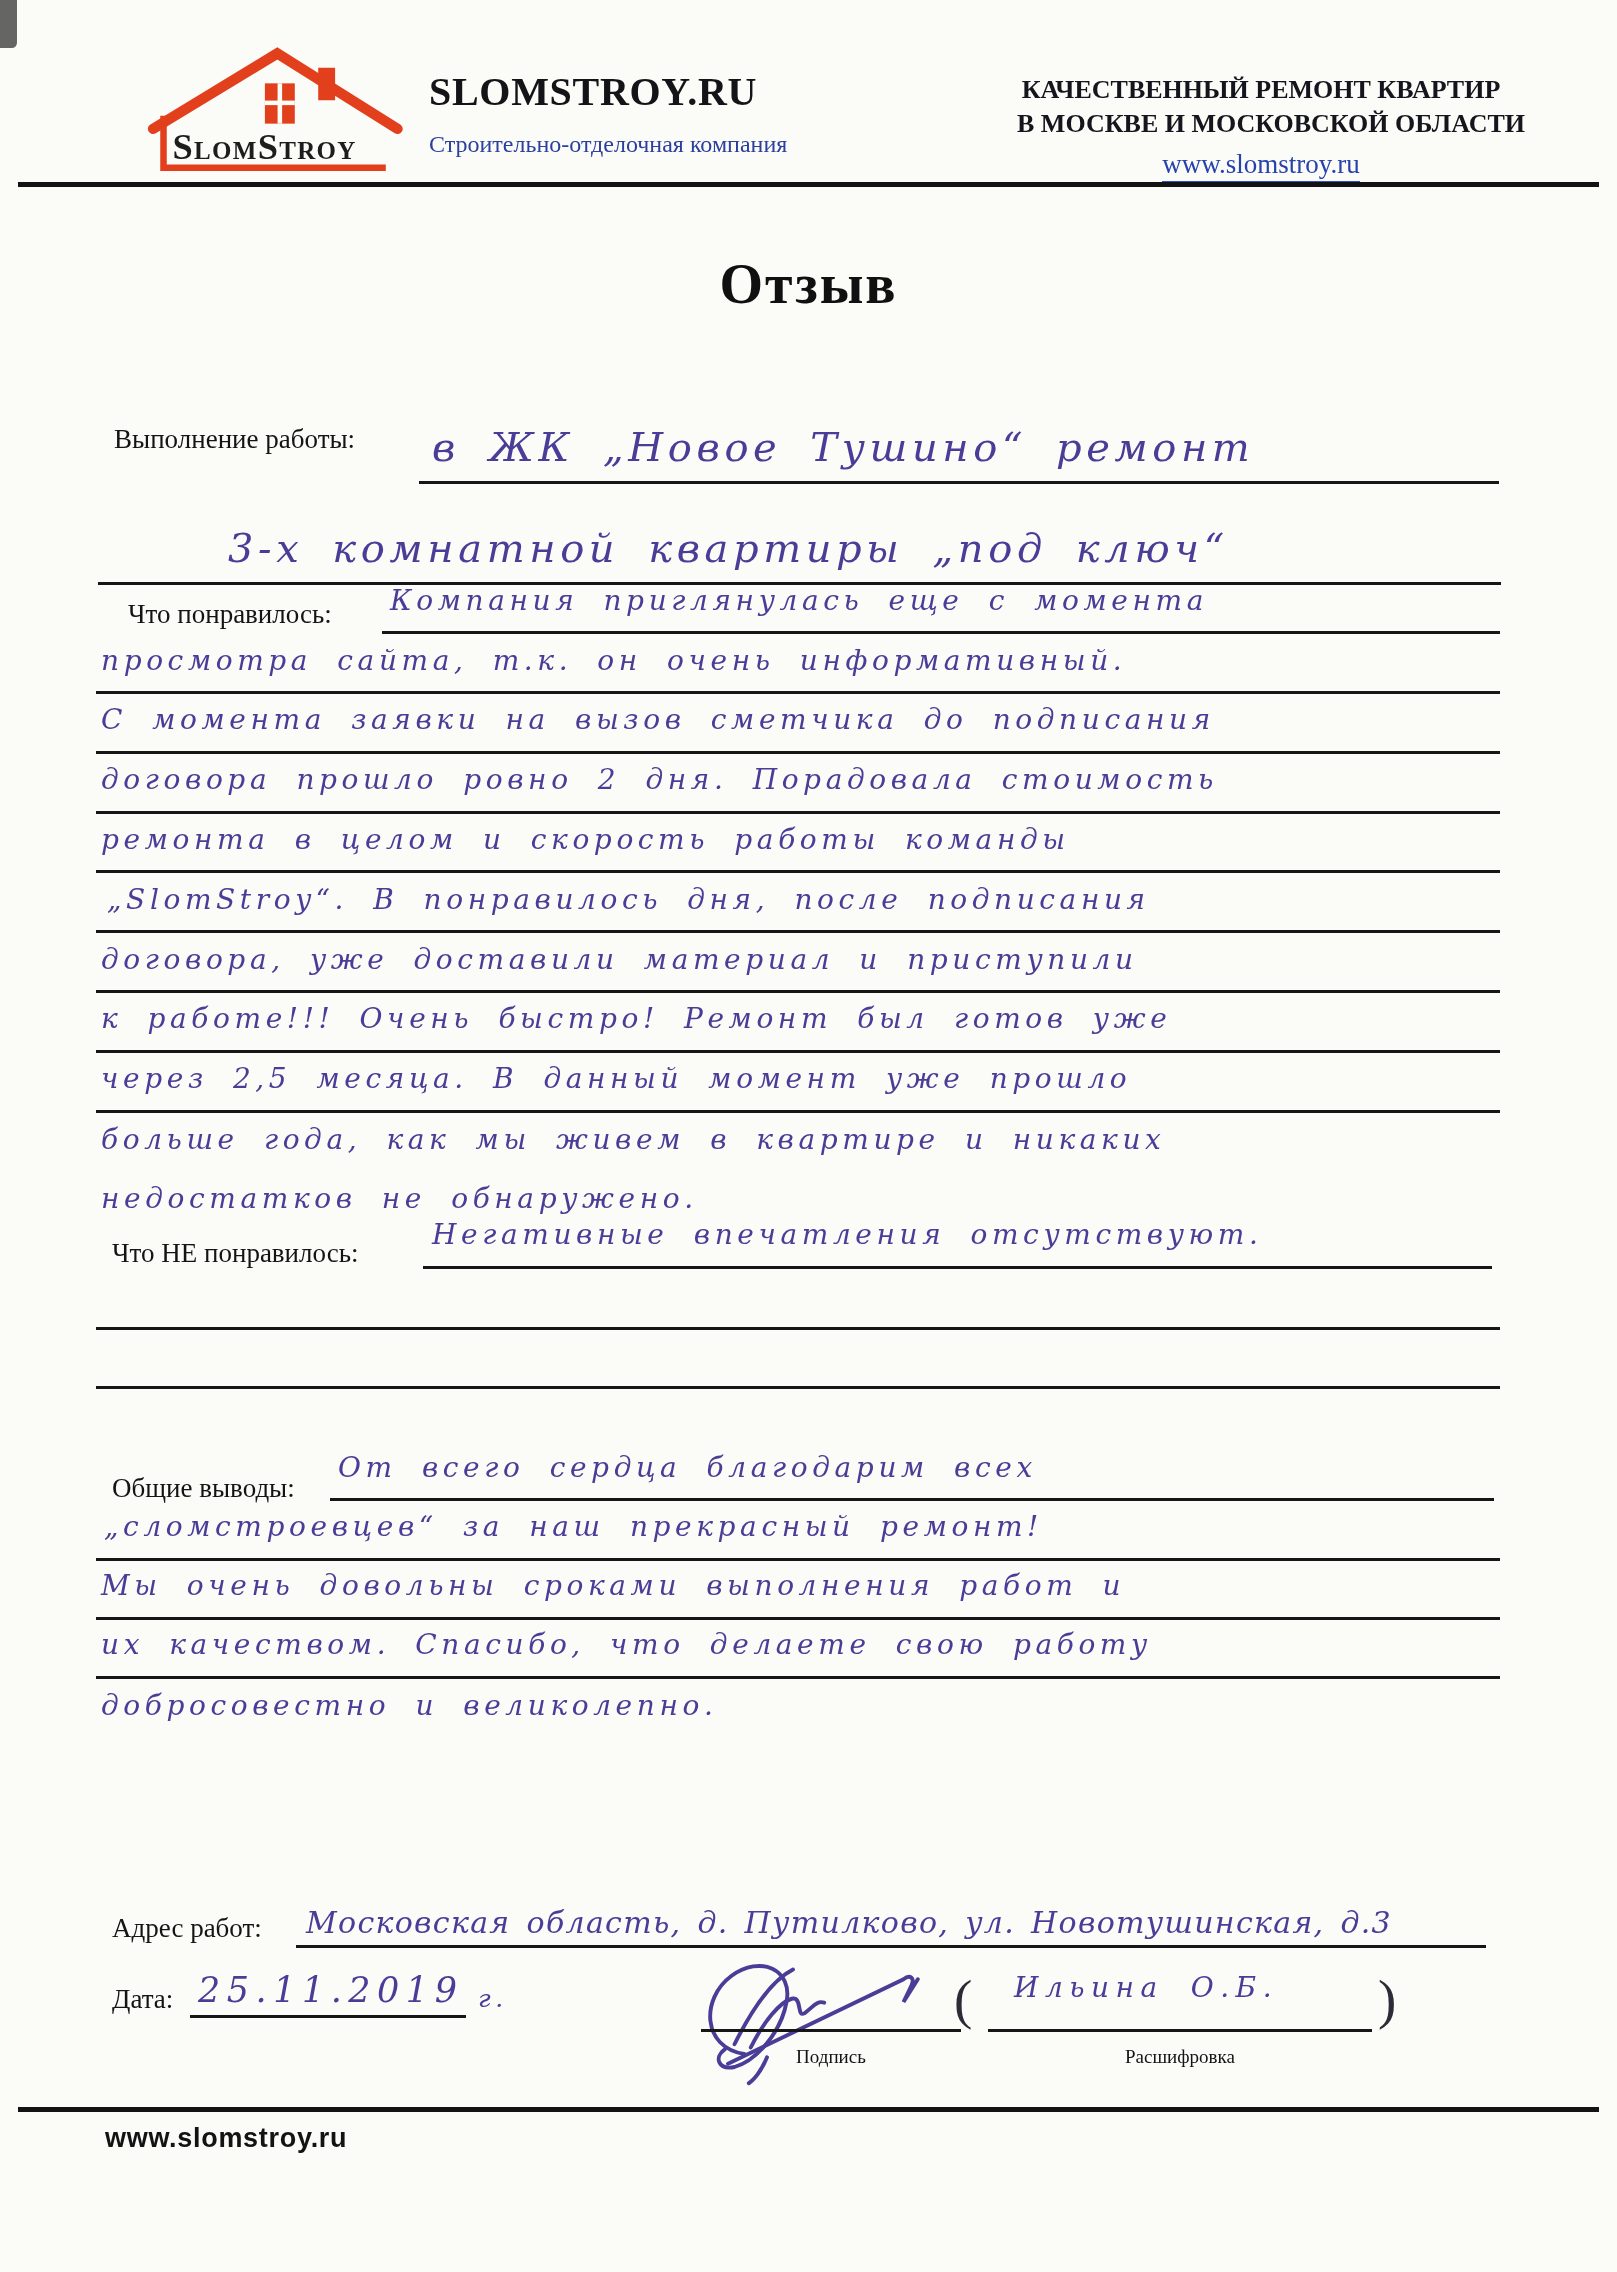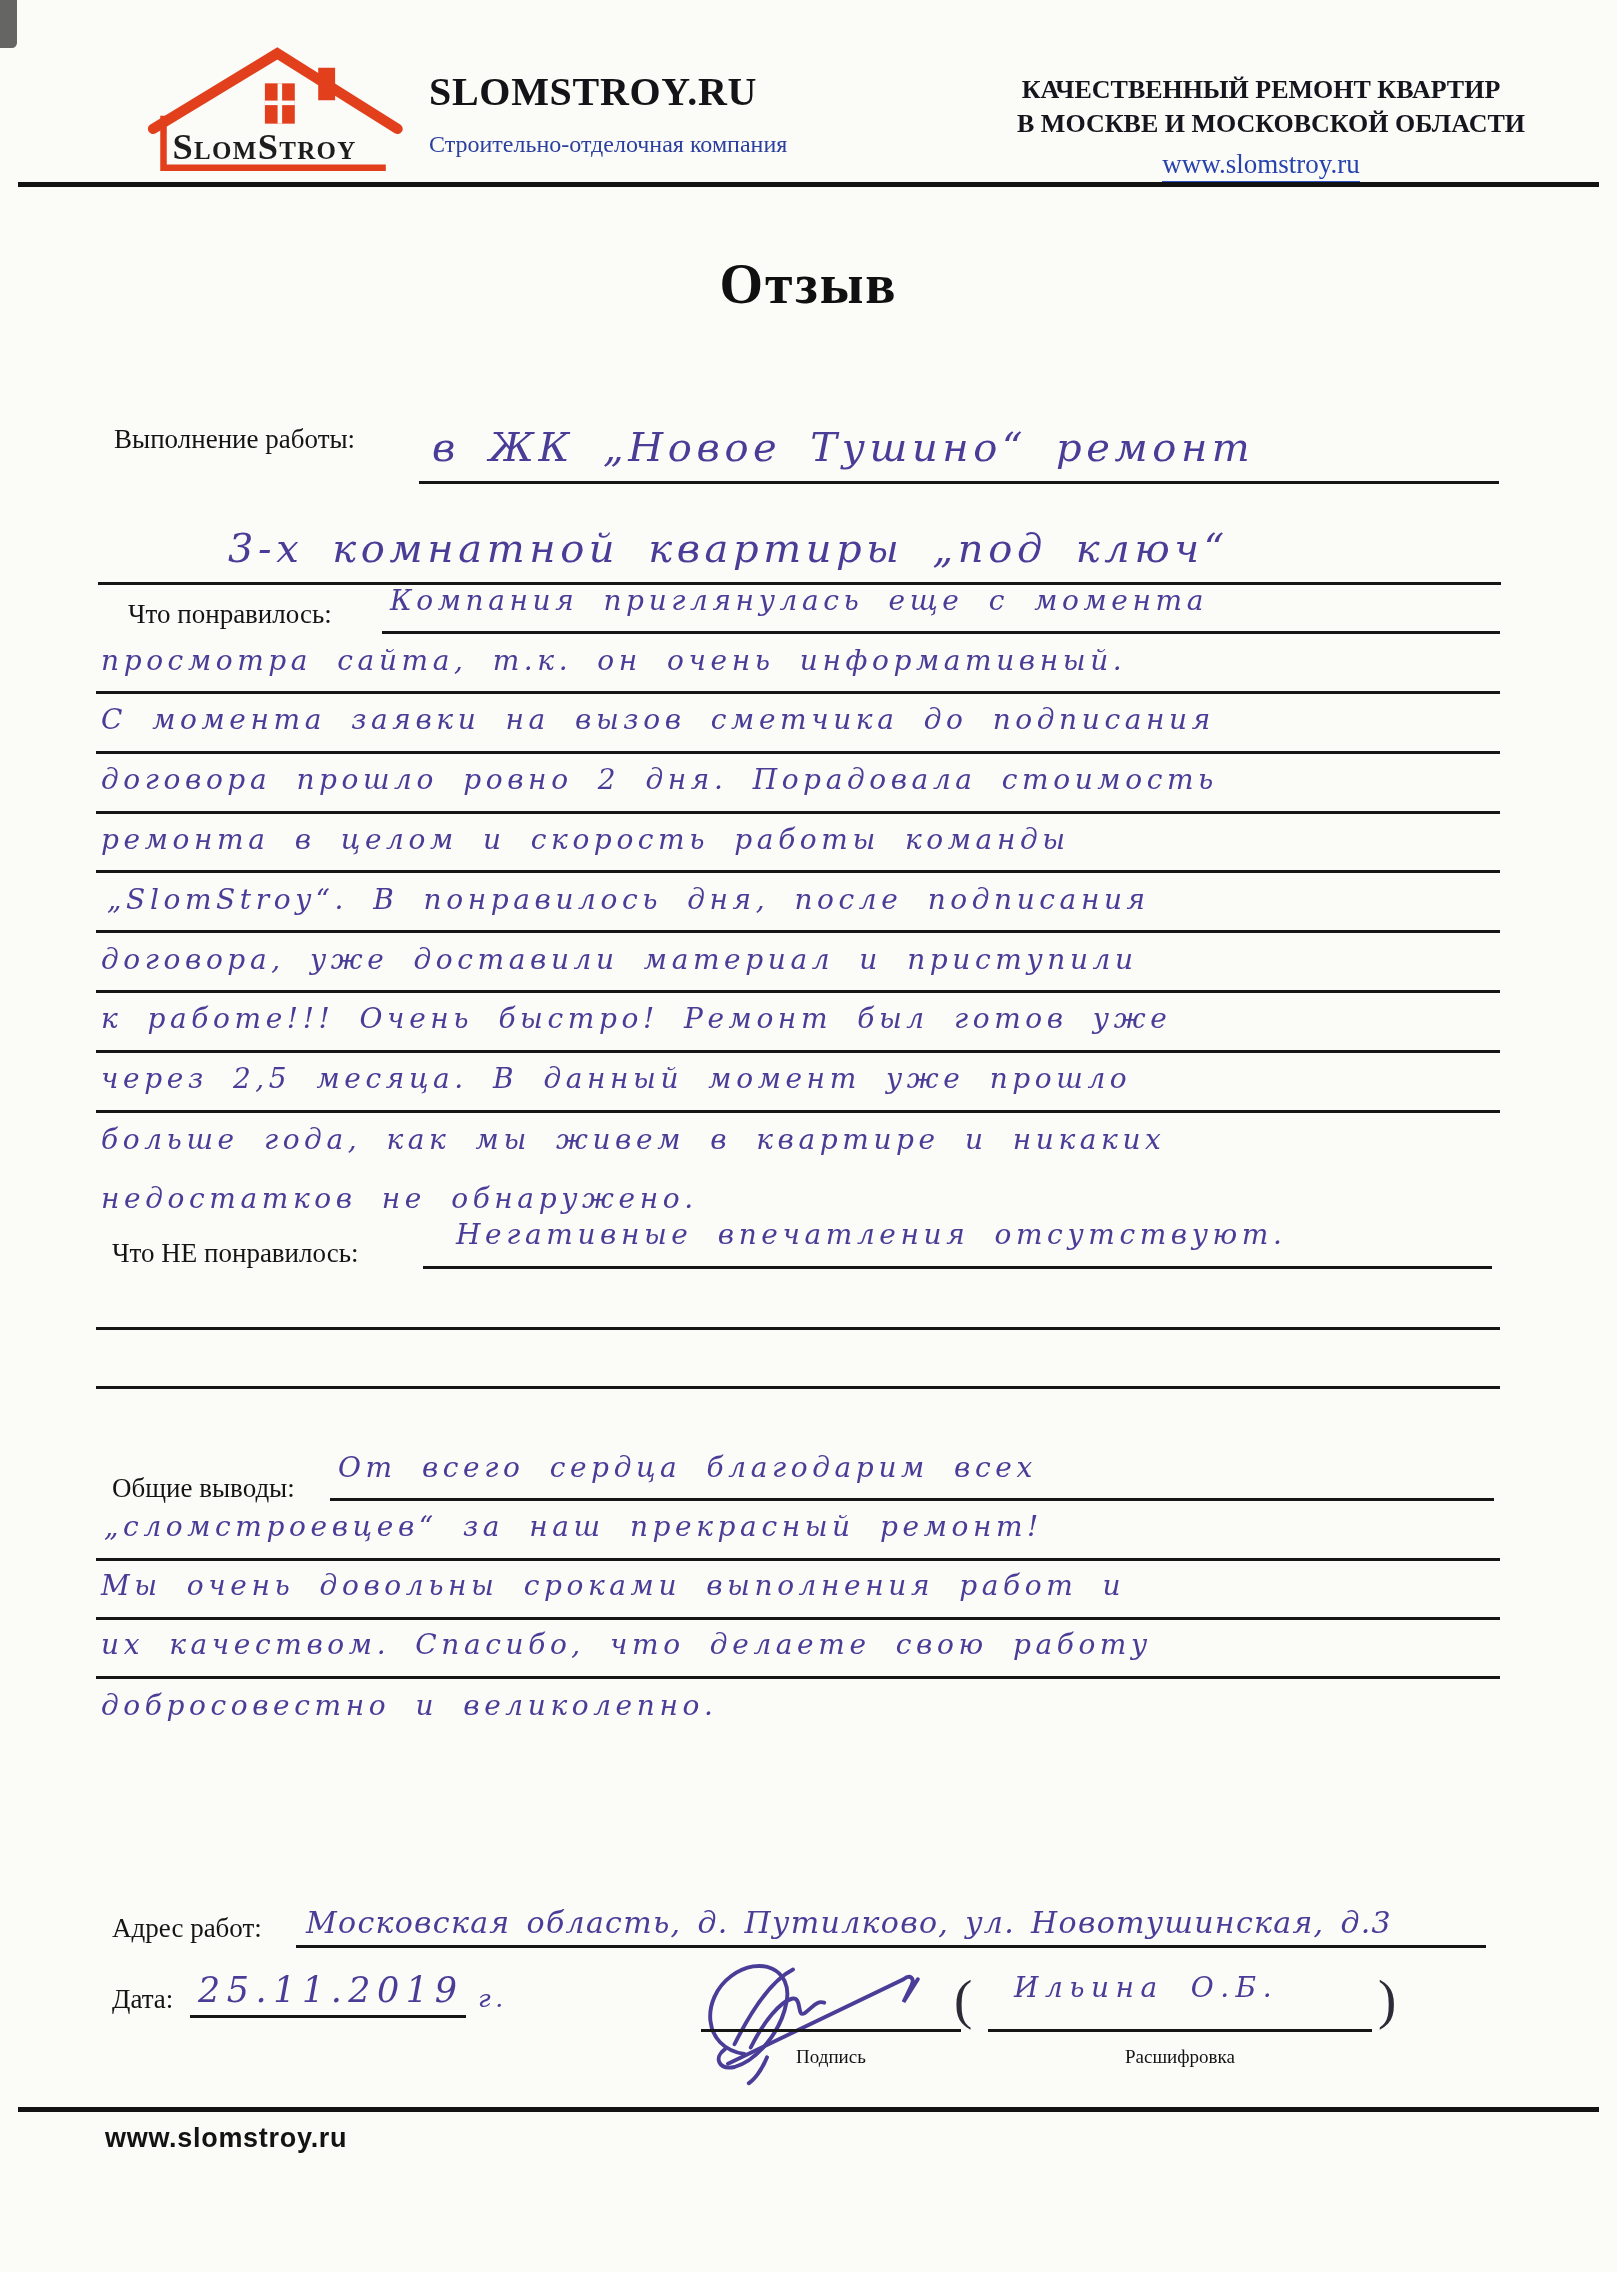--- a/index.html
+++ b/index.html
@@ -154,21 +154,21 @@
   <span class="hw" style="left:101px;top:1002px;">к работе!!! Очень быстро! Ремонт был готов уже</span>
   <div class="rule" style="left:96px;top:1050px;width:1404px;"></div>
 
   <span class="hw" style="left:101px;top:1062px;">через 2,5 месяца. В данный момент уже прошло</span>
   <div class="rule" style="left:96px;top:1110px;width:1404px;"></div>
 
   <span class="hw" style="left:101px;top:1123px;">больше года, как мы живем в квартире и никаких</span>
   <span class="hw" style="left:101px;top:1182px;">недостатков не обнаружено.</span>
 
   <div class="lbl" style="left:112px;top:1238px;">Что НЕ понравилось:</div>
-  <span class="hw" style="left:456px;top:1218px;">Негативные впечатления отсутствуют.</span>
+  <span class="hw" style="left:432px;top:1218px;">Негативные впечатления отсутствуют.</span>
   <div class="rule" style="left:423px;top:1266px;width:1069px;"></div>
   <div class="rule" style="left:96px;top:1327px;width:1404px;"></div>
   <div class="rule" style="left:96px;top:1386px;width:1404px;"></div>
 
   <div class="lbl" style="left:112px;top:1473px;">Общие выводы:</div>
   <span class="hw" style="left:338px;top:1451px;">От всего сердца благодарим всех</span>
   <div class="rule" style="left:330px;top:1498px;width:1164px;"></div>
 
   <span class="hw" style="left:104px;top:1510px;">„сломстроевцев“ за наш прекрасный ремонт!</span>
   <div class="rule" style="left:96px;top:1558px;width:1404px;"></div>

